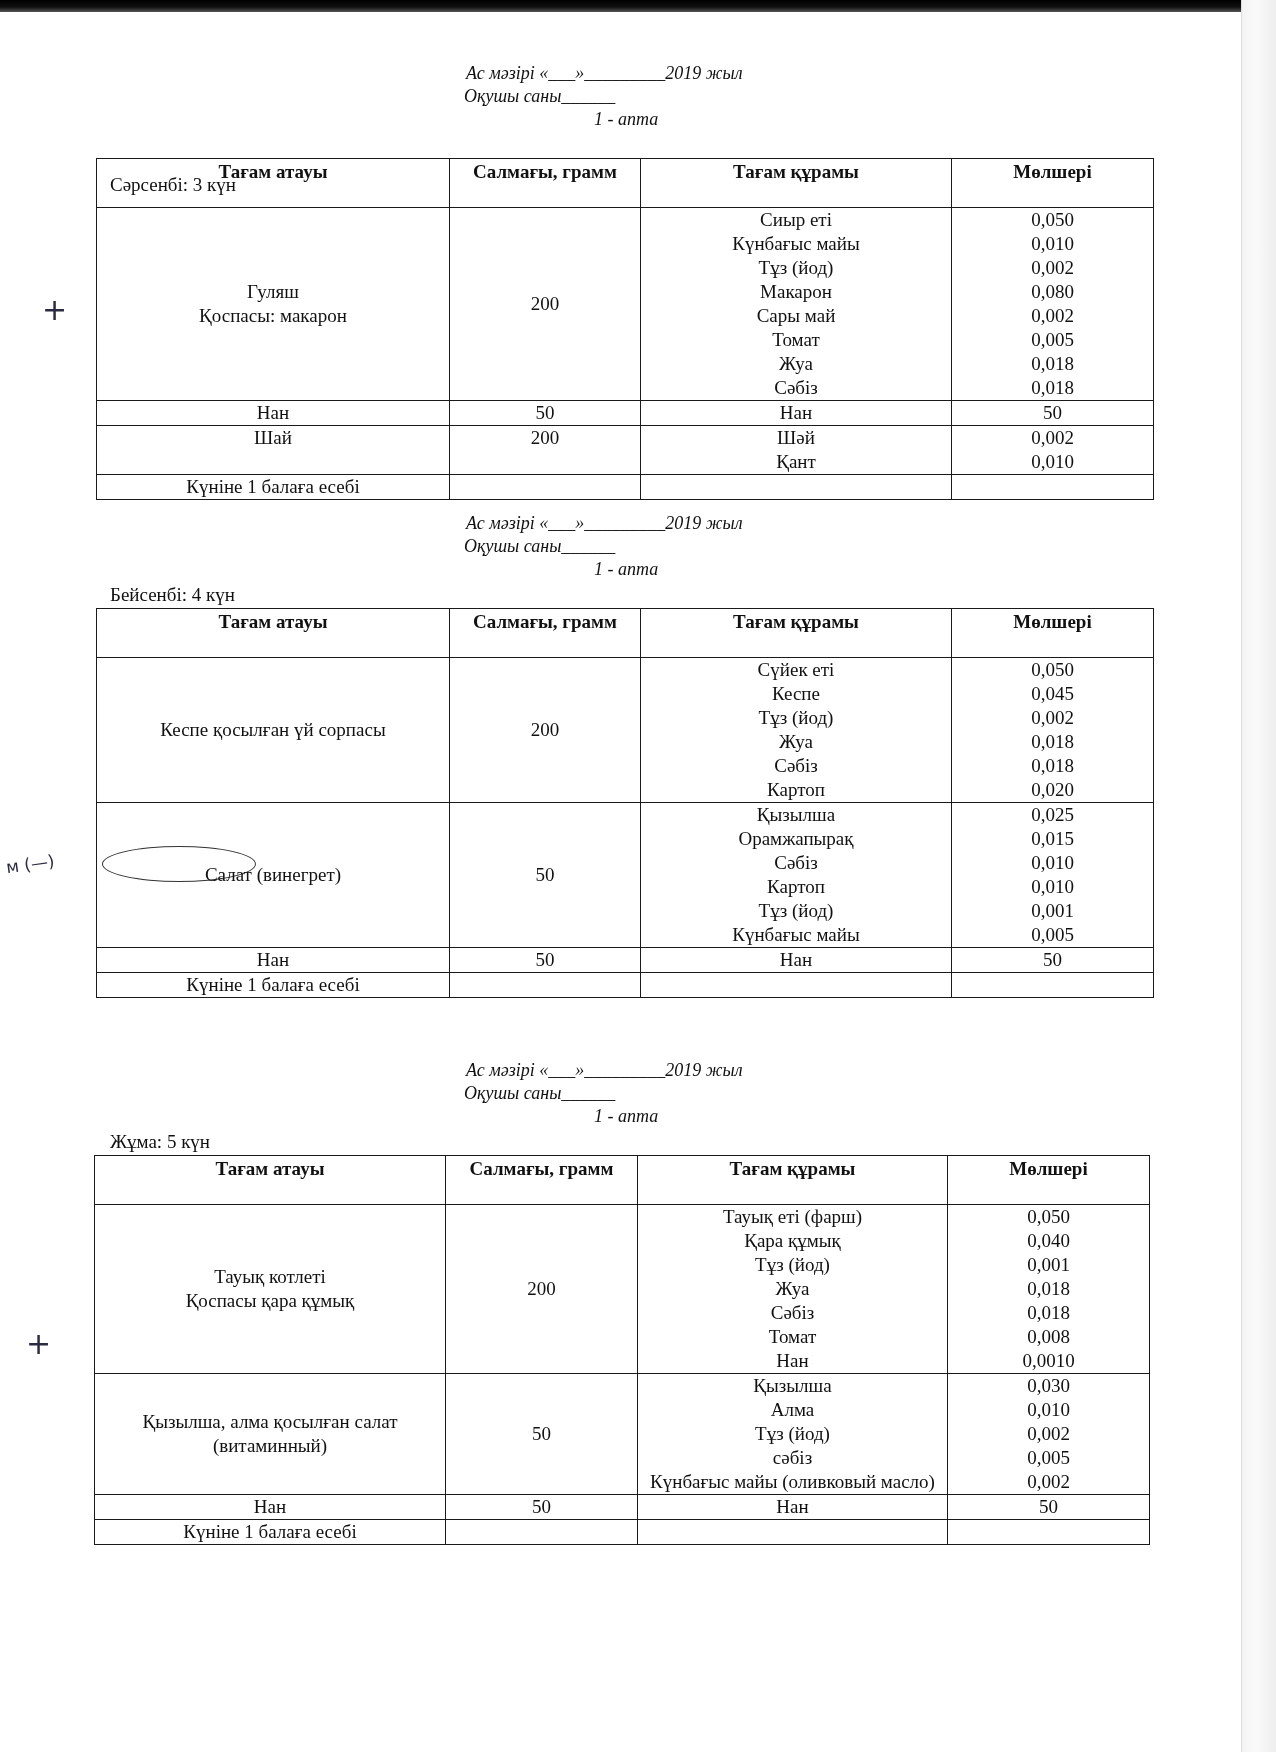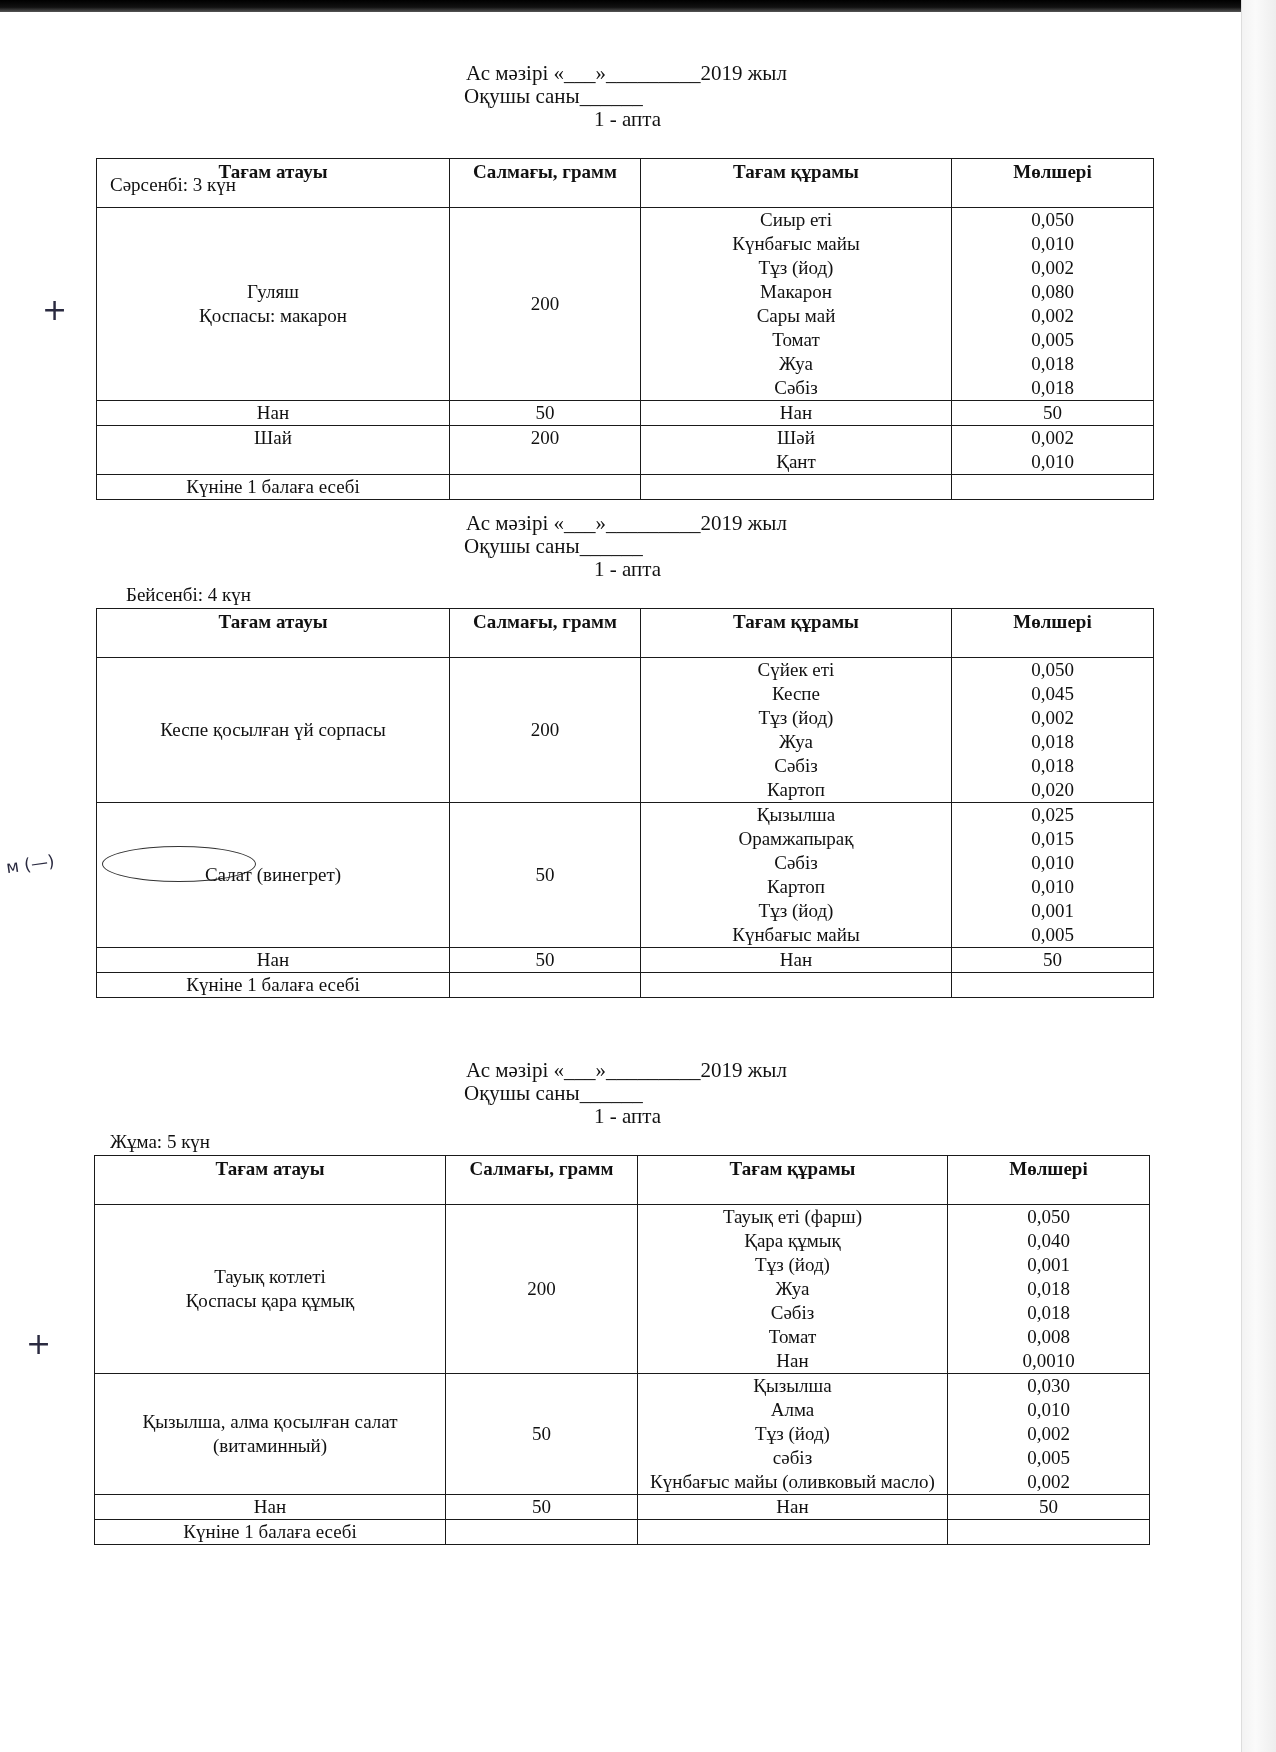--- a/index.html
+++ b/index.html
@@ -13,21 +13,21 @@
   }
   .scan-right {
     position: absolute; right: 0; top: 0; width: 34px; height: 1752px;
     background: linear-gradient(90deg, #f3f3f3, #fafafa 40%, #eee);
     border-left: 1px solid #ddd;
   }
   .section-head {
     position: absolute; left: 0; width: 1276px;
   }
   .head-line {
-    position: absolute; font-size: 21px; line-height: 22px; white-space: nowrap;
+    position: absolute; font-size: 18px; line-height: 22px; white-space: nowrap; font-style: italic;
   }
   .day-label {
     position: absolute; left: 110px; font-size: 19px; line-height: 22px; white-space: nowrap;
   }
   table.menu {
     position: absolute; border-collapse: collapse; font-size: 19px;
     table-layout: fixed;
   }
   table.menu td, table.menu th {
     border: 1.6px solid #1a1a1a; padding: 0 8px; vertical-align: top;
@@ -149,21 +149,21 @@
           <td></td>
           <td></td>
         </tr>
       </tbody>
     </table>
     <div class="section-head" style="top: 512px;">
       <div class="head-line" style="left:466px;top:0">Ас мәзірі «___»_________2019 жыл</div>
       <div class="head-line" style="left:464px;top:23px">Оқушы саны______</div>
       <div class="head-line" style="left:594px;top:46px">1 - апта</div>
     </div>
-    <div class="day-label" style="top: 584px; margin-left: 16px;">Бейсенбі: 4 күн</div>
+    <div class="day-label" style="top: 584px;">Бейсенбі: 4 күн</div>
     <table class="menu" style="left: 96px; top: 608px;">
       <colgroup>
         <col style="width:353px">
         <col style="width:191px">
         <col style="width:311px">
         <col style="width:202px">
       </colgroup>
       <tbody>
         <tr>
           <th>Тағам атауы</th>

